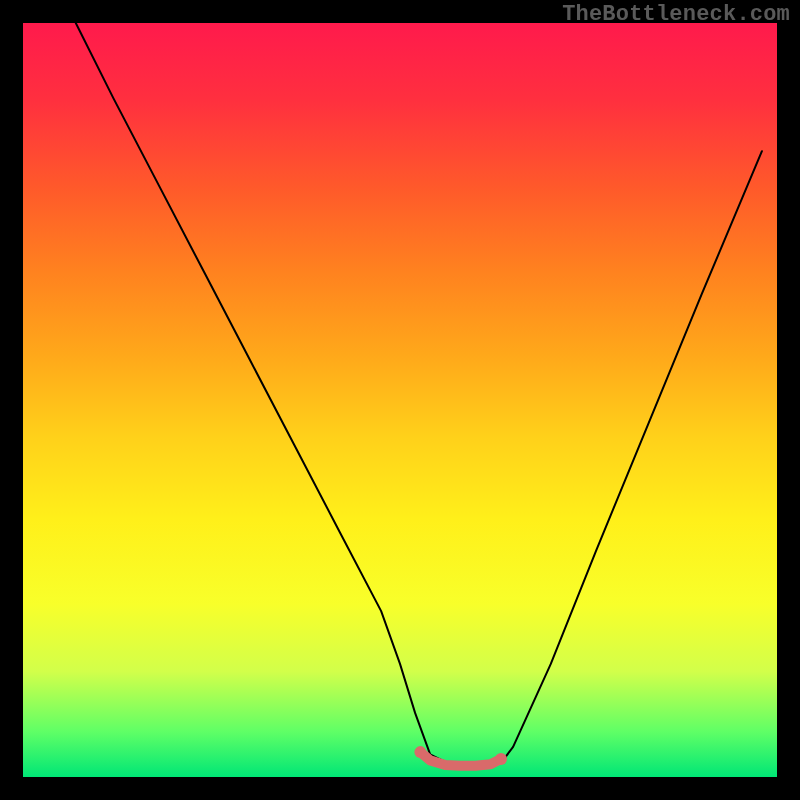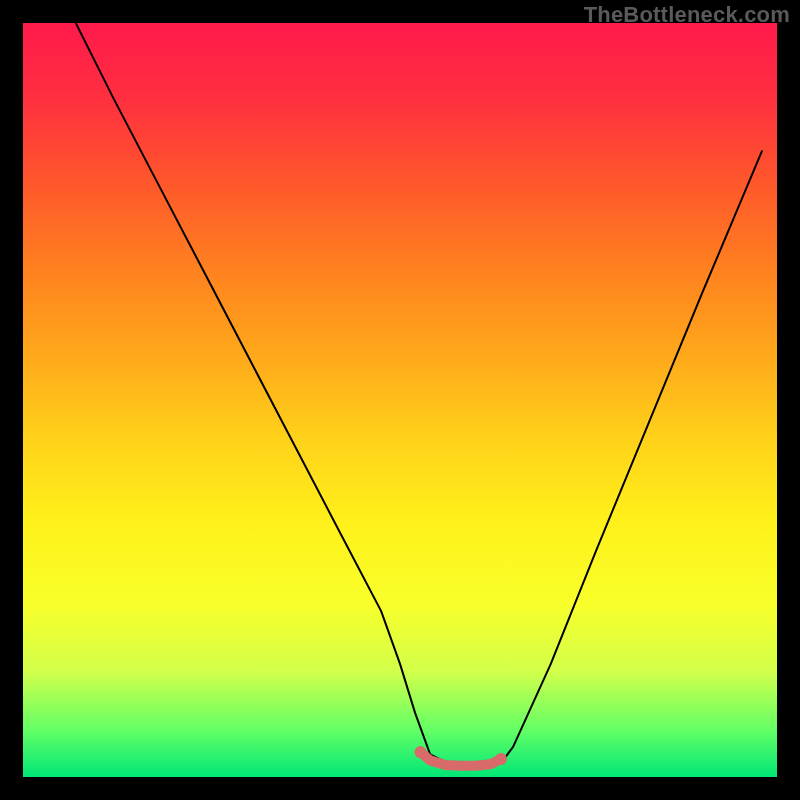--- a/index.html
+++ b/index.html
@@ -41,21 +41,21 @@
     left: 0;
     top: 0;
     width: 754px;
     height: 754px;
     overflow: visible;
   }
   .watermark {
     position: absolute;
     top: 2px;
     right: 10px;
-    font-family: Liberation Sans, sans-serif;
+    font-family: Liberation Mono, monospace;
     font-size: 22px;
     font-weight: 600;
     color: #5a5a5a;
     letter-spacing: 0.2px;
     user-select: none;
   }
 </style>
 </head>
 <body>
 

